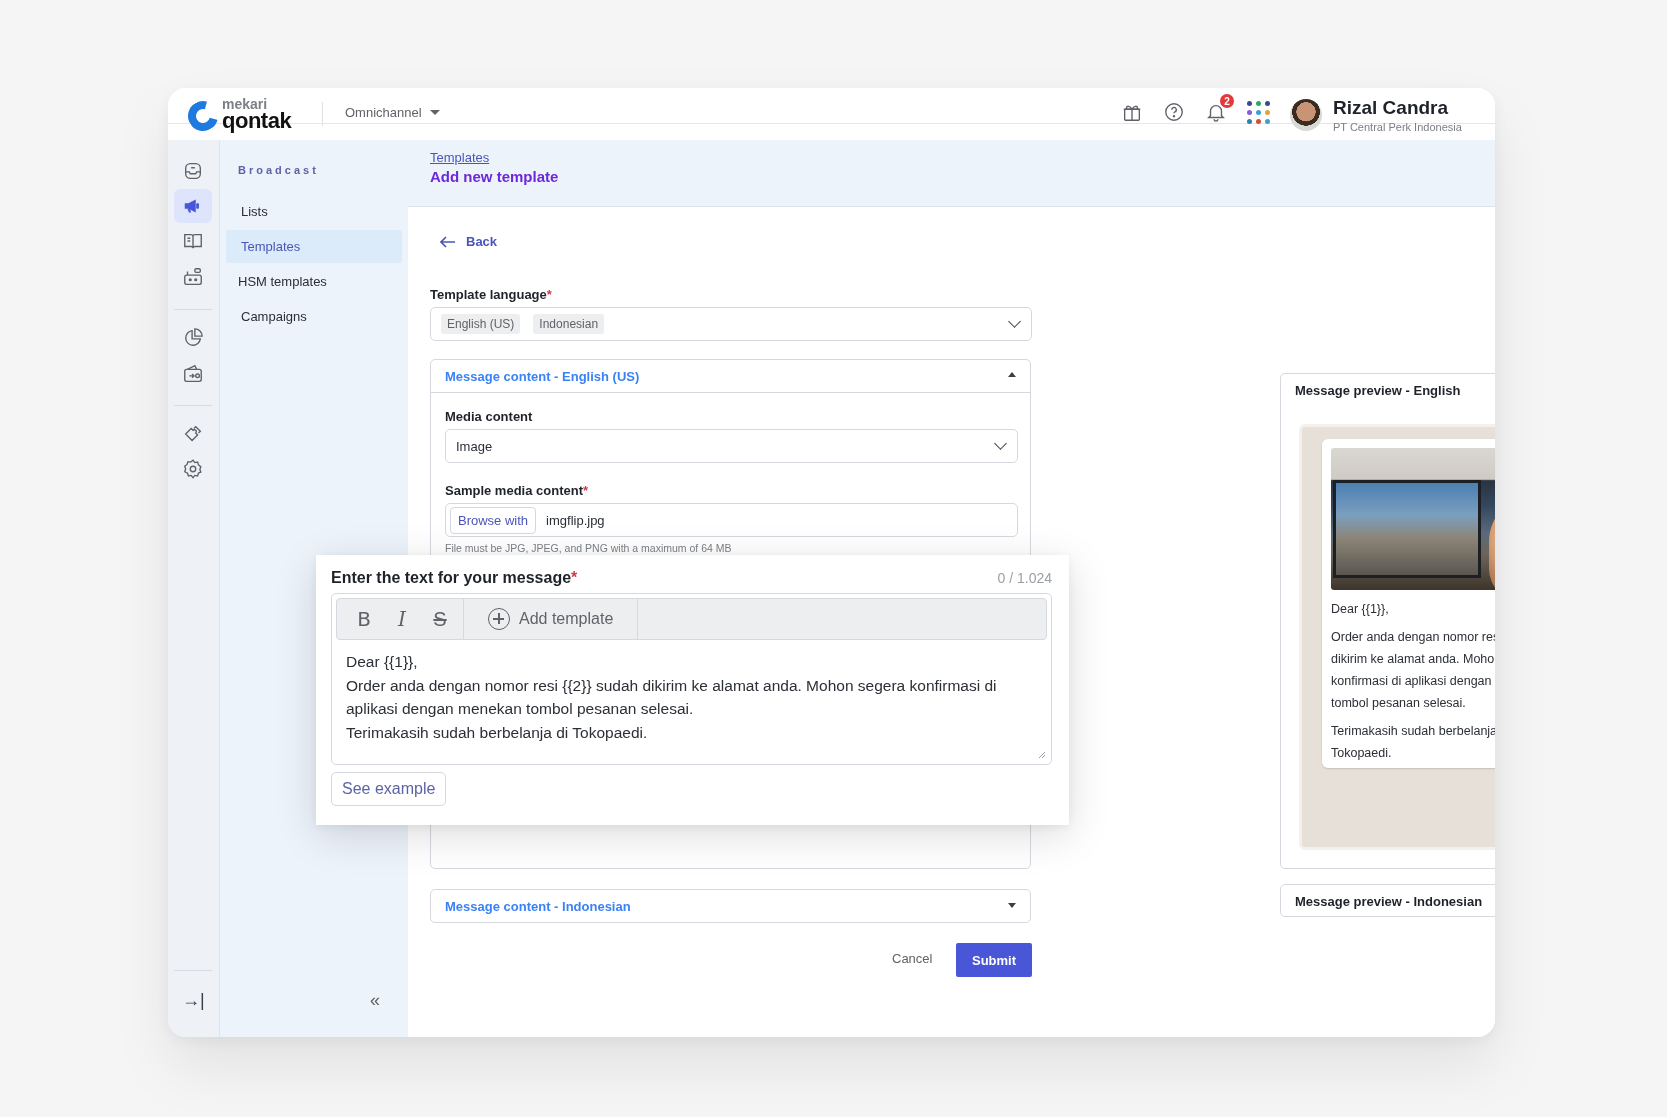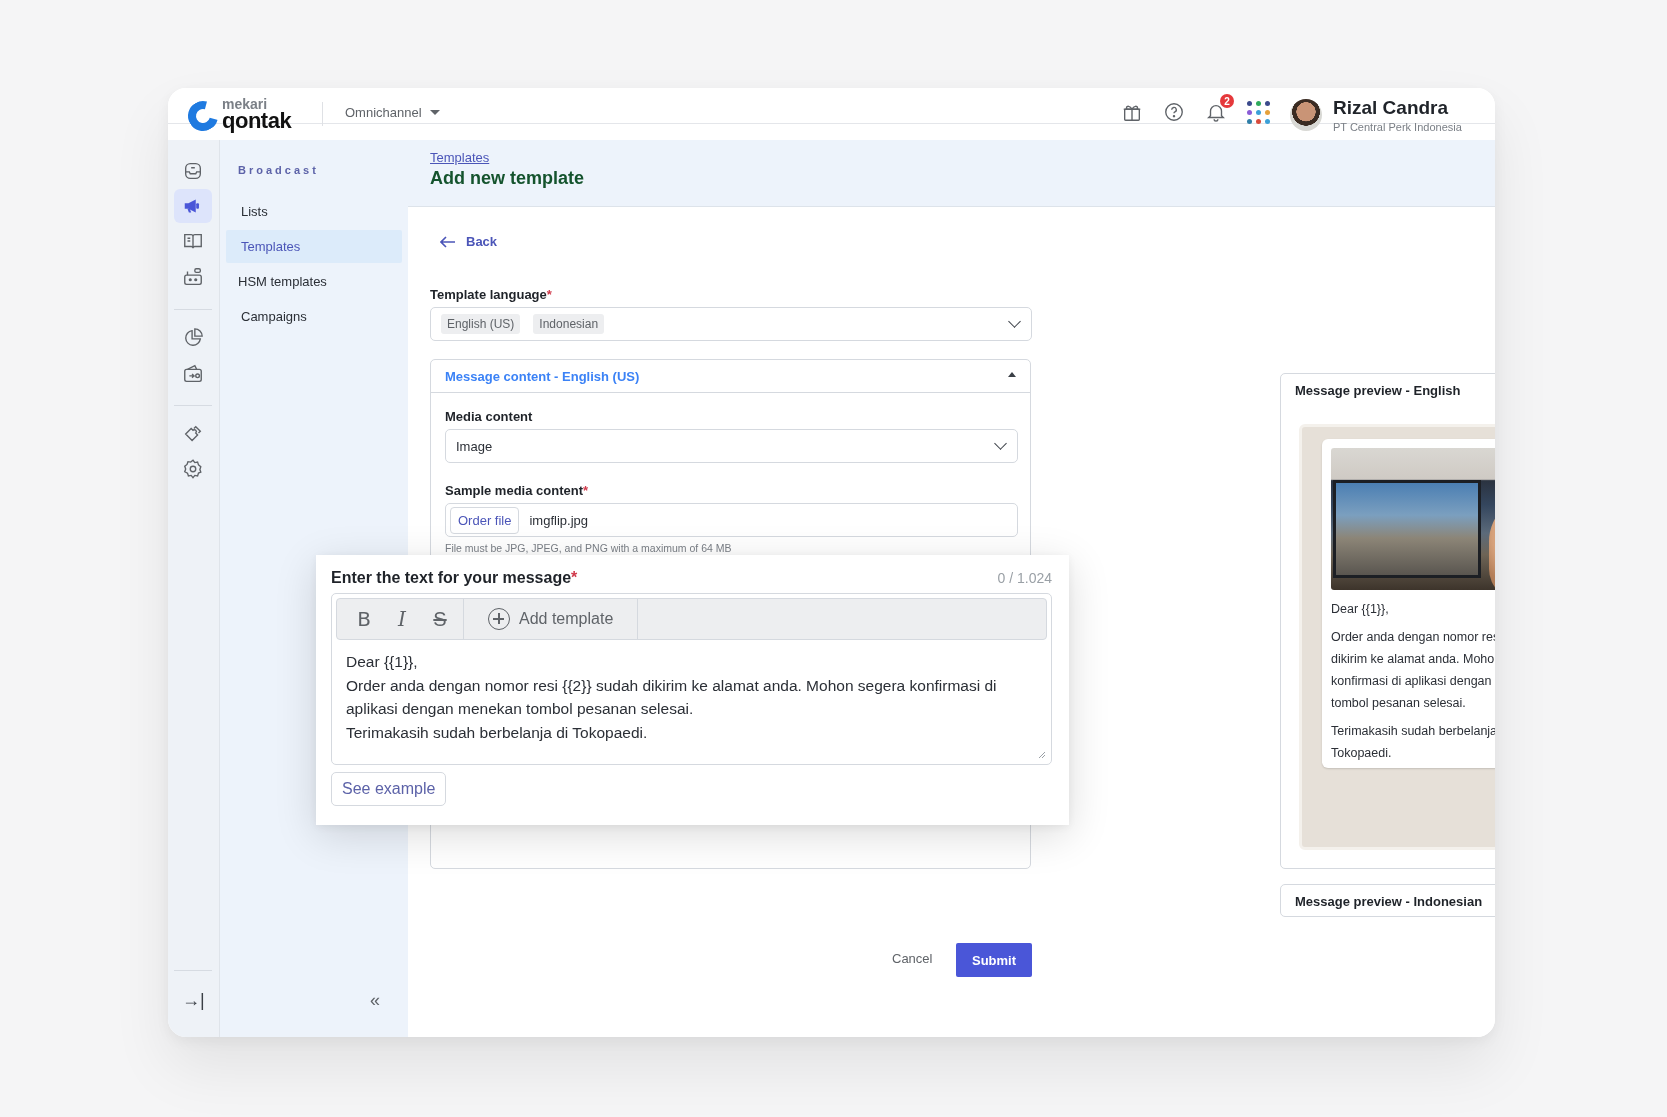--- a/index.html
+++ b/index.html
@@ -63,21 +63,21 @@
   .subnav-heading { position: absolute; left: 18px; top: 24px; font-size: 11px; font-weight: bold; color: #5c62a8; letter-spacing: 3px; }
   .subnav-item { position: absolute; left: 6px; width: 176px; height: 33px; font-size: 13px; color: #2b2f36; display: flex; align-items: center; padding-left: 15px; cursor: pointer; border-radius: 2px; }
   .subnav-item.active { background: #dcebfa; color: #4b55b8; font-weight: normal; }
   .collapse-btn { position: absolute; left: 150px; bottom: 26px; font-size: 18px; color: #5f6368; cursor: pointer; }
   .rail-bottom { position: absolute; left: 14px; bottom: 26px; font-size: 18px; color: #3a3f46; cursor: pointer; }
 
   
   .main { position: absolute; left: 240px; top: 52px; right: 0; bottom: 0; background: #fff; }
   .page-header { position: absolute; left: 0; top: 0; right: 0; height: 67px; background: #edf3fb; border-bottom: 1px solid #dde3ea; }
   .breadcrumb { position: absolute; left: 22px; top: 10px; font-size: 13px; color: #4b55b8; text-decoration: underline; cursor: pointer; }
-  .page-title { position: absolute; left: 22px; top: 28px; font-size: 18px; font-weight: bold; color: #14532d; }
+  .page-title { position: absolute; left: 22px; top: 28px; font-size: 15px; font-weight: bold; color: #6d28d9; }
 
   .back-link { position: absolute; left: 32px; top: 94px; font-size: 13px; color: #4b55b8; font-weight: bold; display: flex; align-items: center; gap: 10px; cursor: pointer; }
   .field-label { position: absolute; font-size: 13px; font-weight: bold; color: #1f2329; }
   .req { color: #d03a4b; }
   .select-box {
     position: absolute; border: 1px solid #d5d9df; border-radius: 5px; background: #fff; height: 34px;
     display: flex; align-items: center; padding: 0 10px; cursor: pointer;
   }
   .chip { background: #edeef0; color: #5f6368; font-size: 12px; padding: 3px 6px; border-radius: 3px; margin-right: 13px; }
   .chev { position: absolute; right: 12px; top: 11px; width: 9px; height: 9px; border-right: 1.6px solid #3a3f46; border-bottom: 1.6px solid #3a3f46; transform: rotate(45deg); }
@@ -303,27 +303,33 @@
       </div>
       <div class="field-label" style="left:14px; top:49px">Media content</div>
       <div class="select-box" style="left:14px; top:69px; width:573px">
         <span style="font-size:13px; color:#2b2f36">Image</span>
         <span class="chev" style="top:9px"></span>
       </div>
       <div class="field-label" style="left:14px; top:123px">
         <span>Sample media content</span><span class="req">*</span>
       </div>
       <div class="file-input" style="left:14px; top:143px; width:573px">
-        <span class="browse-btn">Order file</span>
+        <span class="browse-btn">Browse with</span>
         <span class="file-name">imgflip.jpg</span>
       </div>
       <div class="hint" style="left:14px; top:182px">File must be JPG, JPEG, and PNG with a maximum of 64 MB</div>
       <div style="position:absolute; left:14px; top:440px; width:573px; height:15px; border:1px solid #d5d9df; border-top:none; border-radius:0 0 5px 5px"></div>
     </div>
 
+    <div class="accordion" style="left:22px; top:749px; width:601px; height:34px">
+      <div class="accordion-head">
+        <span>Message content - Indonesian</span>
+        <span class="chev-dn"></span>
+      </div>
+    </div>
 
     <div class="cancel-btn" style="left:484px; top:811px">Cancel</div>
     <div class="submit-btn" style="left:548px; top:803px; width:76px; height:34px">Submit</div>
 
     <div class="preview-card" style="left:872px; top:233px; width:362px; height:496px">
       <div class="preview-head">
         <span>Message preview - English</span>
 
       </div>
       <div class="wa-bg">

